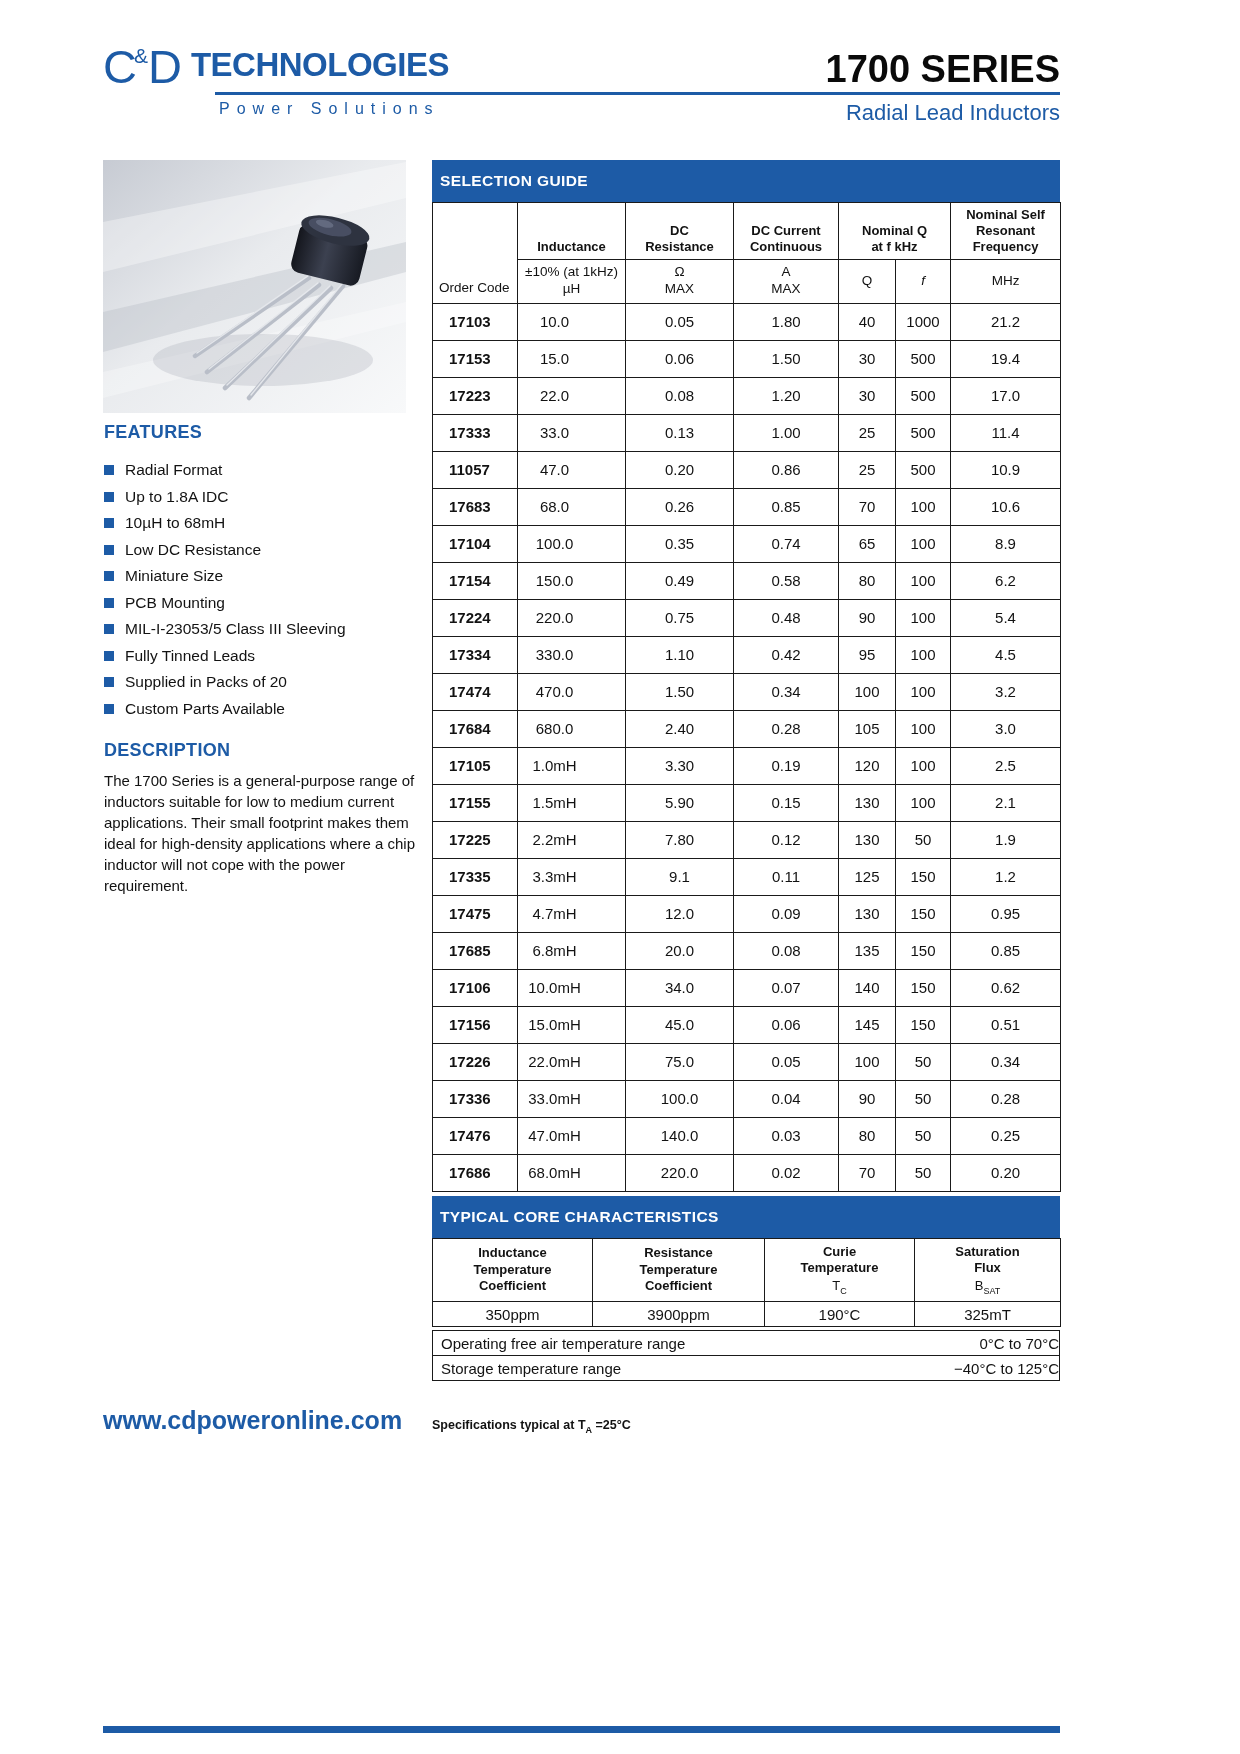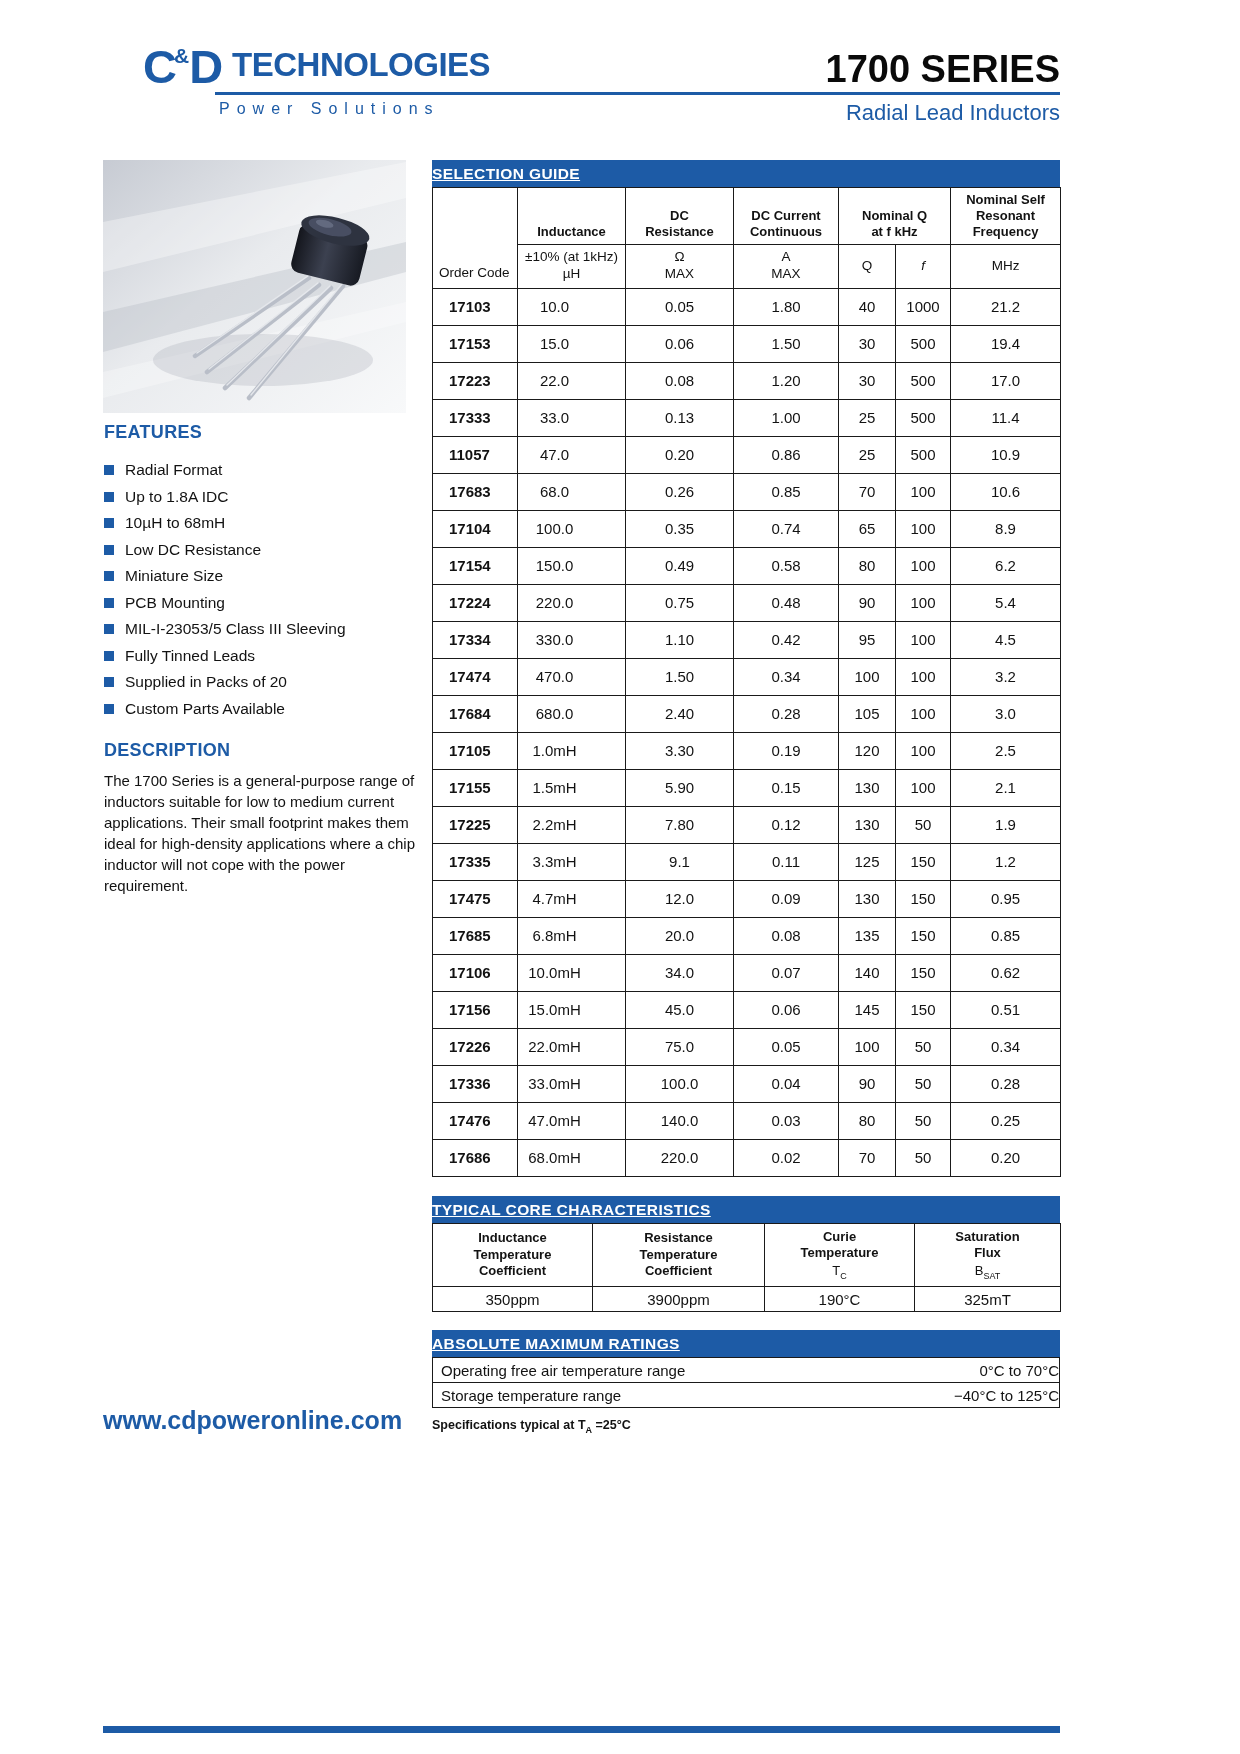--- a/index.html
+++ b/index.html
@@ -4,21 +4,21 @@
 <style>
   :root { --blue:#1d5ba6; --ink:#121212; --border:#1a1a1a; }
   * { margin:0; padding:0; box-sizing:border-box; }
   html,body { background:#ffffff; }
   body { font-family:"Liberation Sans","DejaVu Sans",sans-serif; color:var(--ink); }
   .page { position:relative; width:1240px; height:1754px; margin:0 auto; background:#fff; overflow:hidden; }
 
   
   .logo { position:absolute; left:103px; top:46px; }
   .logo-row { display:flex; align-items:flex-start; gap:12px; }
-  .logo-mark { color:var(--blue); font-weight:bold; font-size:47px; line-height:0.88; letter-spacing:-3px;margin-left:40px; }
+  .logo-mark { color:var(--blue); font-weight:normal; font-size:47px; line-height:0.88; letter-spacing:-3px; }
   .lm-amp { font-size:21px; vertical-align:20px; letter-spacing:0; }
   .logo-name { color:var(--blue); font-size:33px; font-weight:bold; letter-spacing:-0.5px; line-height:1.05; padding-top:2px; }
   .logo-tagline { color:var(--blue); font-size:16px; letter-spacing:7px; margin:13px 0 0 116px; }
   .header-rule { position:absolute; left:215px; top:92px; width:845px; height:3px; background:var(--blue); }
   .series-title { position:absolute; top:48px; right:180px; font-size:38px; font-weight:bold; color:#0a0a0a; }
   .series-subtitle { position:absolute; top:100px; right:180px; font-size:22px; color:var(--blue); }
 
   
   .photo { position:absolute; left:103px; top:160px; width:303px; height:253px; }
   .photo svg { display:block; width:100%; height:100%; }
@@ -26,21 +26,21 @@
   
   .section-heading { color:var(--blue); font-size:18px; font-weight:bold; letter-spacing:0.3px; }
   .features { position:absolute; left:104px; top:422px; width:322px; }
   .feature-list { list-style:none; margin-top:14px; }
   .feature-item { display:flex; align-items:center; gap:11px; font-size:15.5px; height:26.5px; }
   .bullet { width:10px; height:10px; background:var(--blue); flex:none; }
   .description { position:absolute; left:104px; top:740px; width:320px; }
   .description-text { margin-top:9px; font-size:15px; line-height:21px; }
 
   
-  .bar { background:var(--blue); color:#fff; height:27px; display:flex; align-items:center; padding-left:0; font-weight:bold; font-size:15.5px; letter-spacing:0.4px;text-decoration:underline; }
+  .bar { background:var(--blue); color:#fff; height:42px; display:flex; align-items:center; padding-left:8px; font-weight:bold; font-size:15.5px; letter-spacing:0.4px; }
 
   
   .selection-guide { position:absolute; left:432px; top:160px; width:628px; }
   table.sg { width:100%; border-collapse:collapse; table-layout:fixed; }
   .sg th, .sg td { border:1px solid var(--border); }
   .pre { white-space:pre-line;margin-top:23px; }
   .h-group { font-weight:bold; vertical-align:bottom; text-align:center; padding:4px 2px 4px; height:50px; font-size:13px; line-height:1.22; }
   .h-order { vertical-align:bottom; text-align:left; font-weight:normal; padding:0 2px 8px 6px; font-size:13.5px; }
   .sg tr.units th { font-weight:normal; text-align:center; vertical-align:middle; height:44px; padding:2px; font-size:13.5px; line-height:1.25; }
   .unit-f { font-style:italic; }
@@ -499,21 +499,20 @@
           <td>350ppm</td>
           <td>3900ppm</td>
           <td>190°C</td>
           <td>325mT</td>
         </tr>
       </tbody>
     </table>
   </section>
 
   <section class="amr">
-    <div class="bar">ABSOLUTE MAXIMUM RATINGS</div>
     <table class="amr-t">
       <tbody>
 
           <tr>
             <td class="amr-label">Operating free air temperature range</td>
             <td class="amr-value">0°C to 70°C</td>
           </tr>
 
           <tr>
             <td class="amr-label">Storage temperature range</td>

